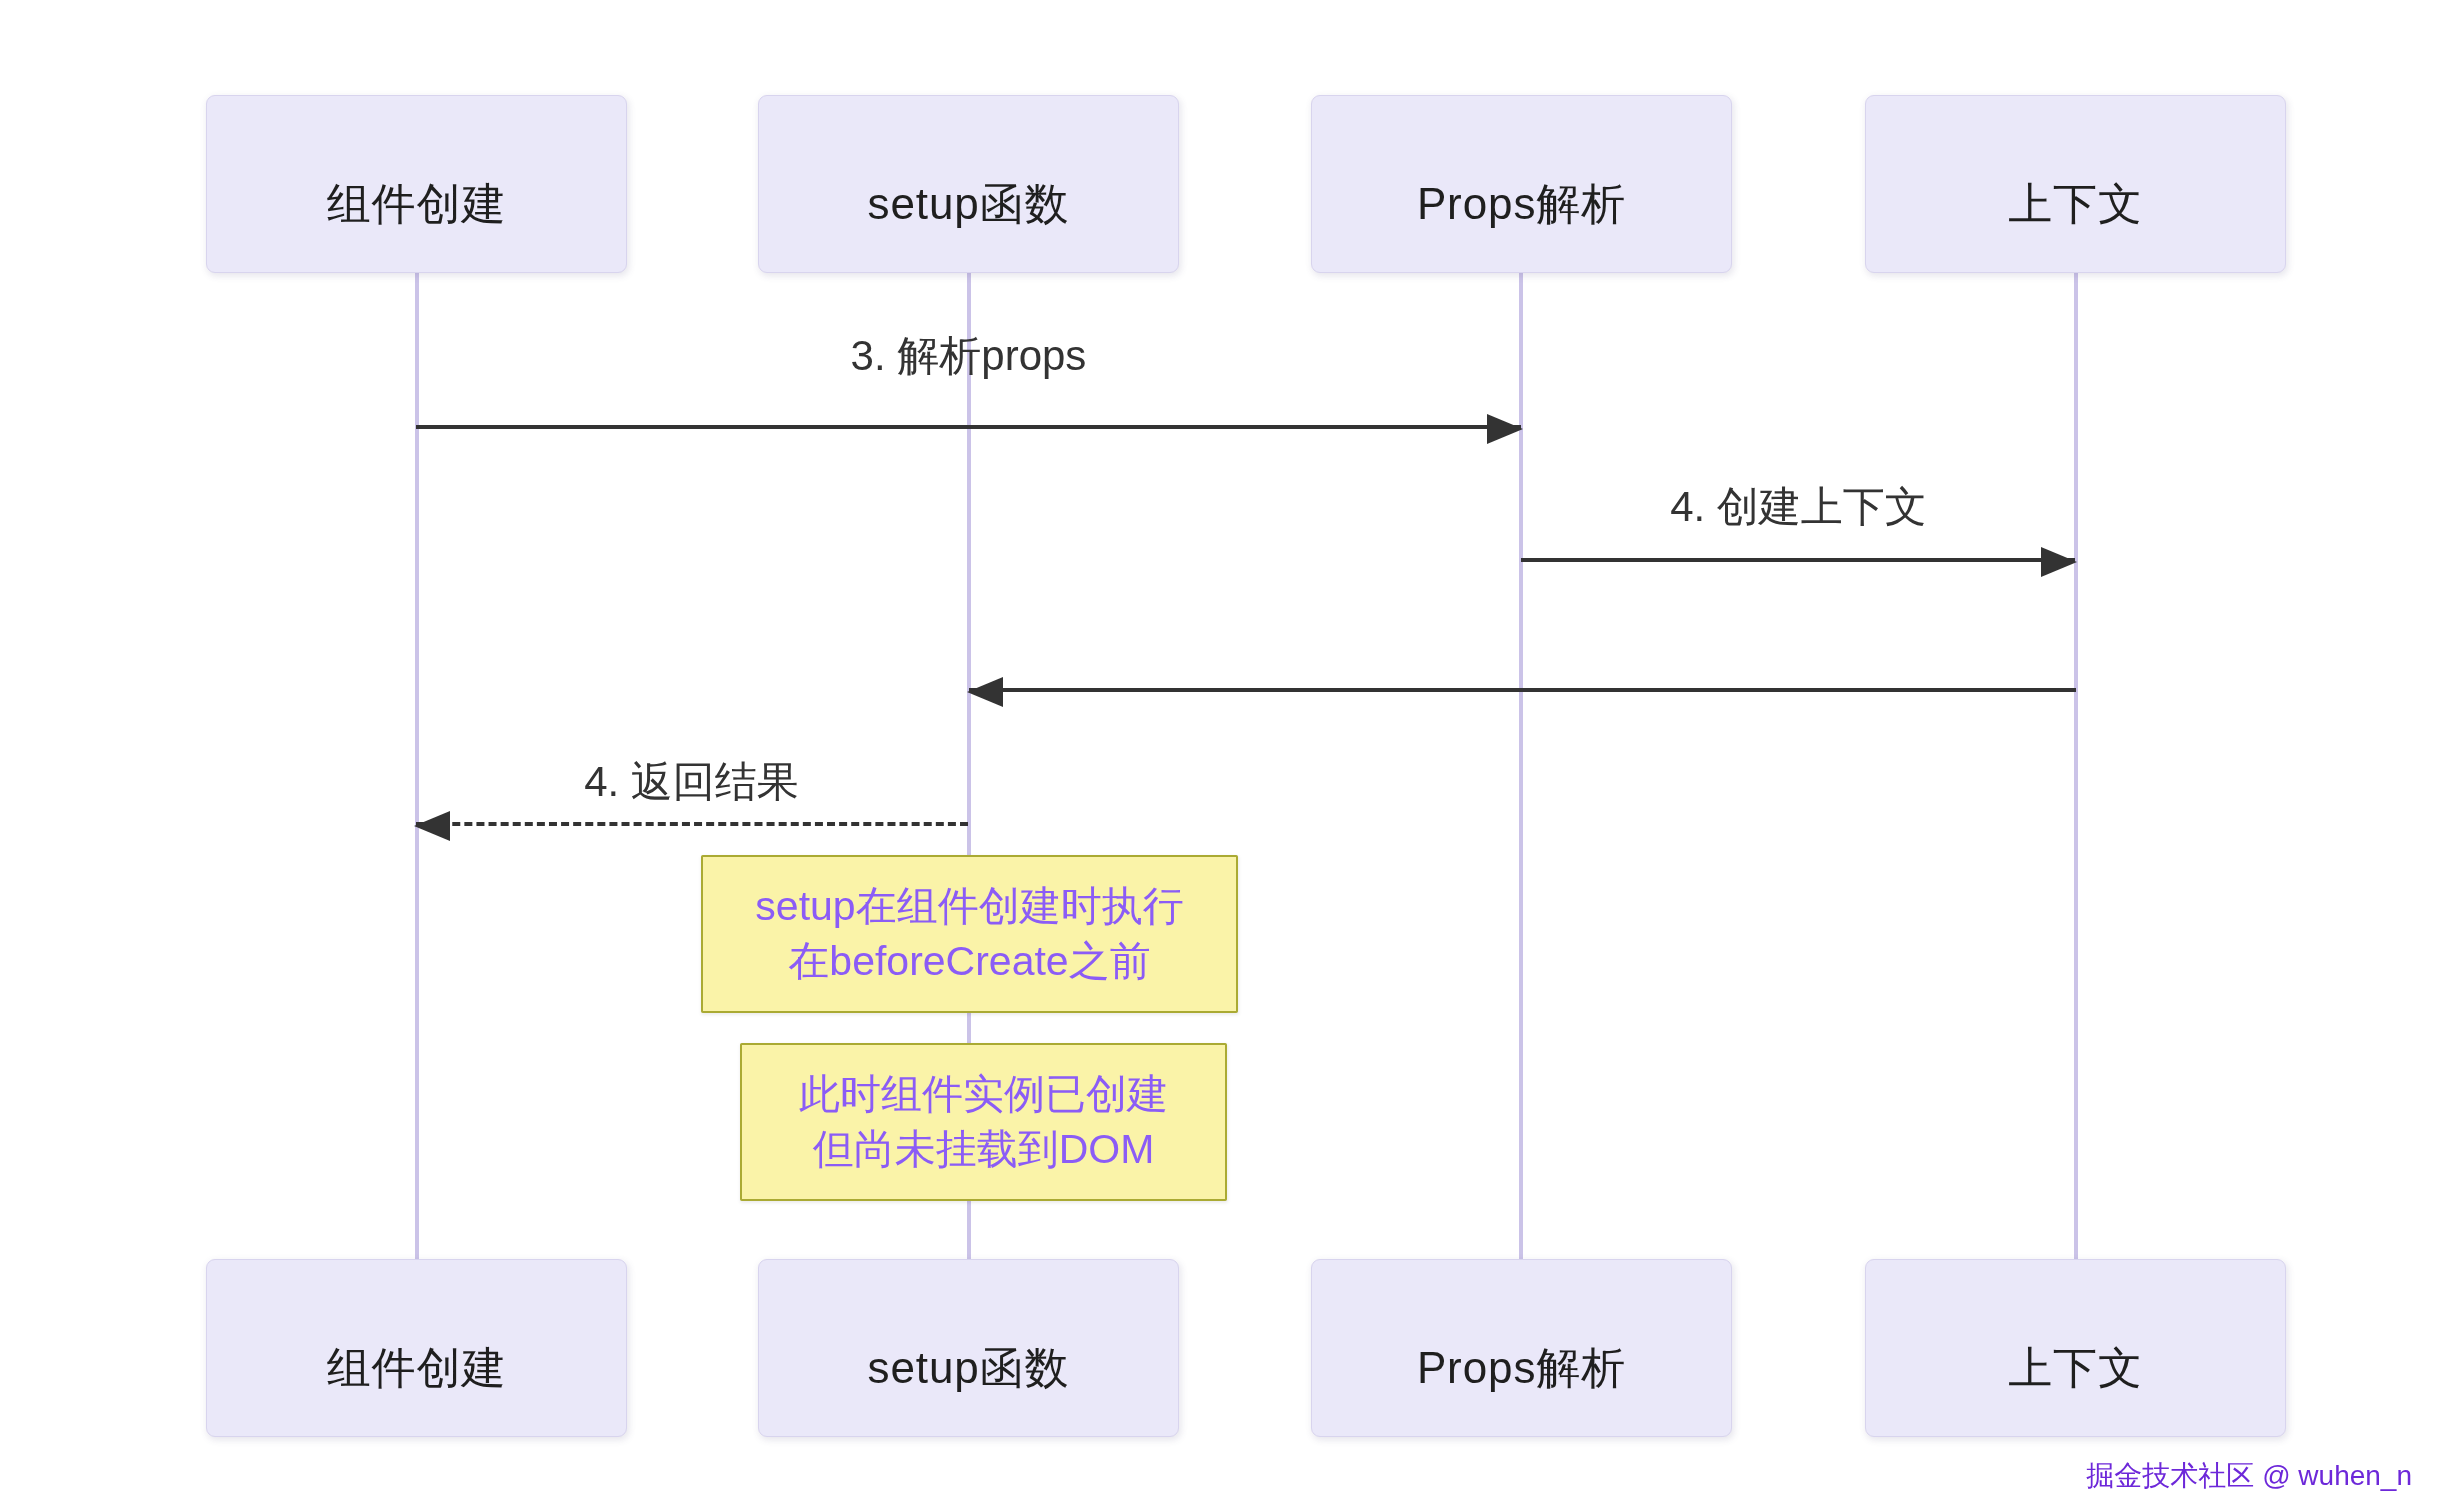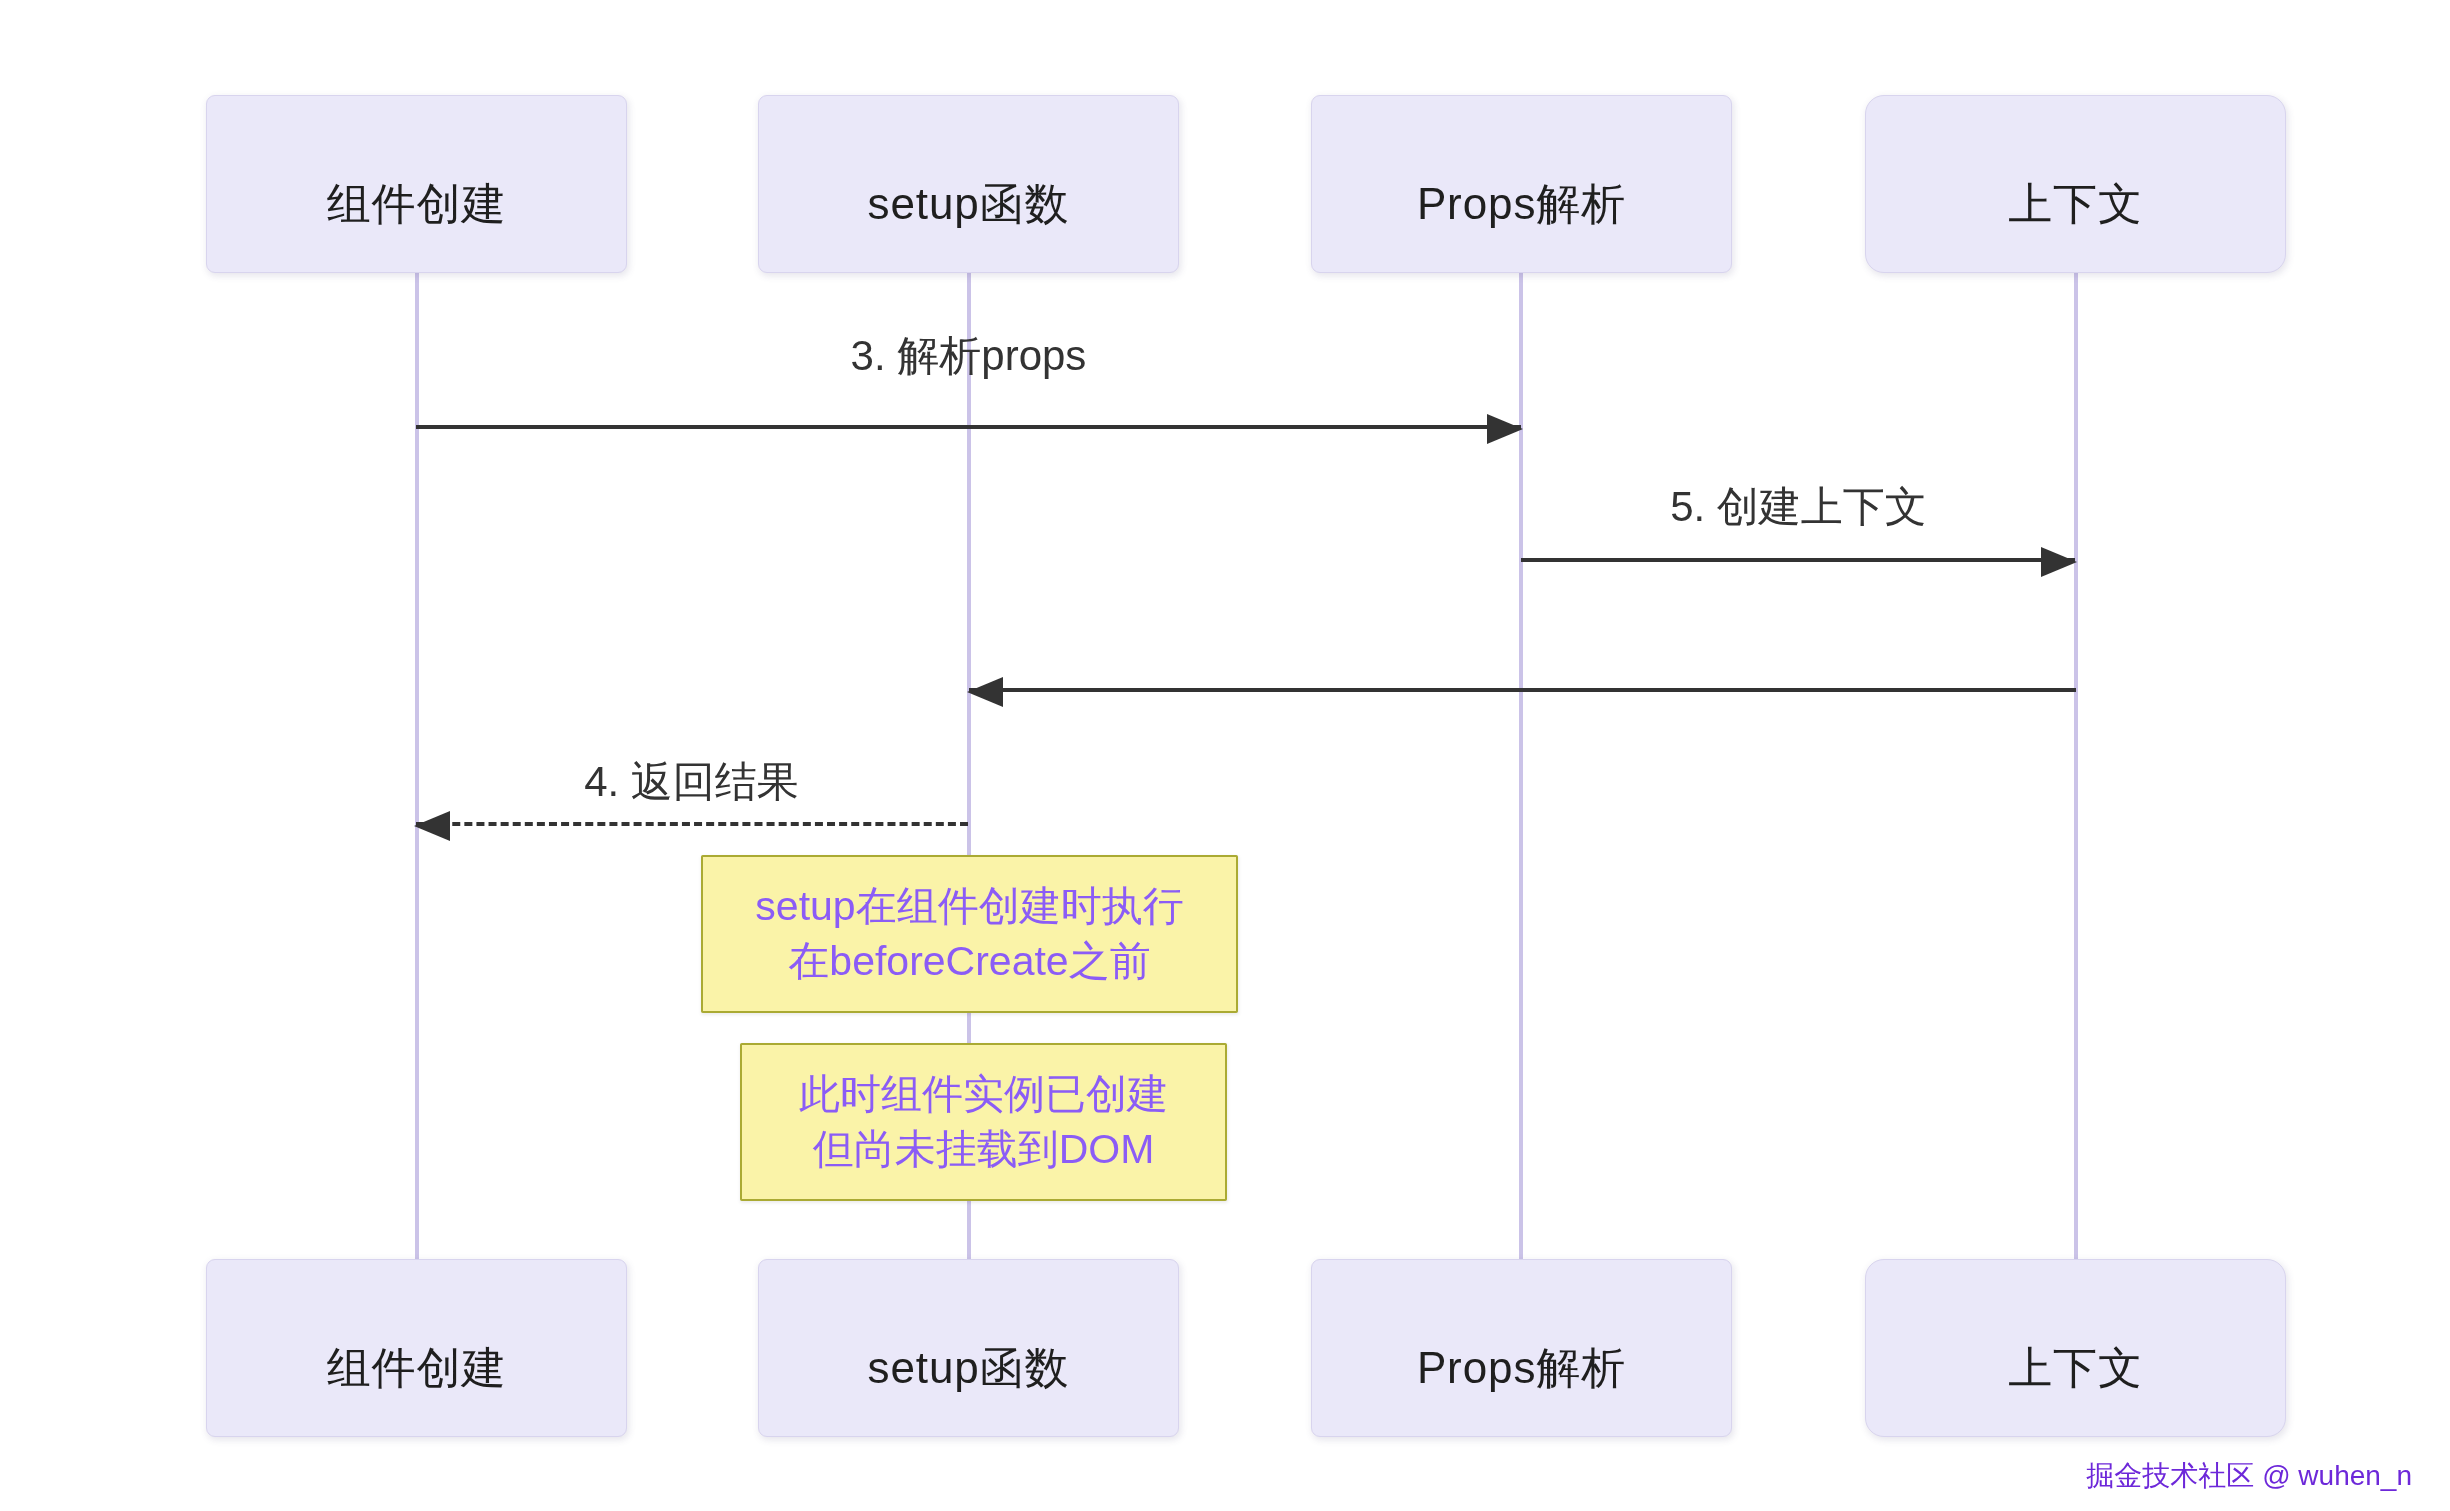--- a/index.html
+++ b/index.html
@@ -35,21 +35,21 @@
     color: #1f1f1f;
     letter-spacing: 0.9px;
     white-space: nowrap;
     margin-top: 40px;
   }
   .actor.row-top    { top: 95px; }
   .actor.row-bottom { top: 1259px; }
   .col-1 { left: 206px; }
   .col-2 { left: 758px; }
   .col-3 { left: 1311px; }
-  .col-4 { left: 1865px; border-radius: 19px; }
+  .col-4 { left: 1865px; }
 
   
   .lifeline {
     position: absolute;
     top: 273px;
     height: 986px;
     width: 3.6px;
     background: #cbc3e8;
     z-index: 0;
   }
@@ -165,21 +165,21 @@
   </div>
   <div class="actor row-top col-4">
     <span>上下文</span>
   </div>
 
   <div class="msg-label" id="label1">3. 解析props</div>
   <div class="msg-line" id="arrow1">
     <span class="arrowhead right"></span>
   </div>
 
-  <div class="msg-label" id="label2">5. 创建上下文</div>
+  <div class="msg-label" id="label2">4. 创建上下文</div>
   <div class="msg-line" id="arrow2">
     <span class="arrowhead right"></span>
   </div>
 
   <div class="msg-line" id="arrow3">
     <span class="arrowhead left"></span>
   </div>
 
   <div class="msg-label" id="label4">4. 返回结果</div>
   <div class="msg-line dashed" id="arrow4">

